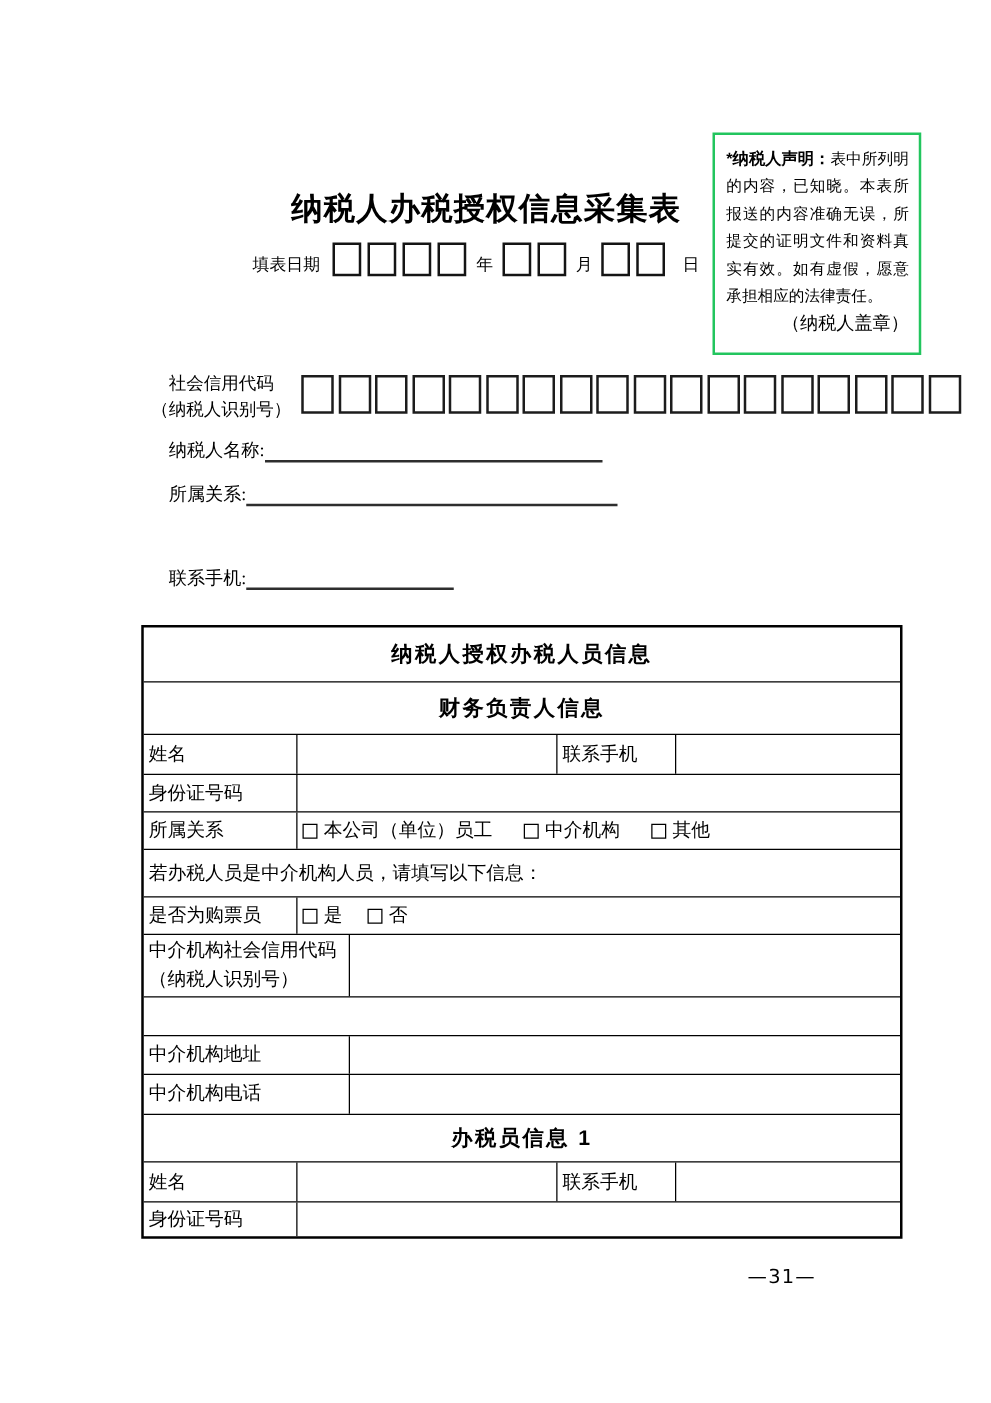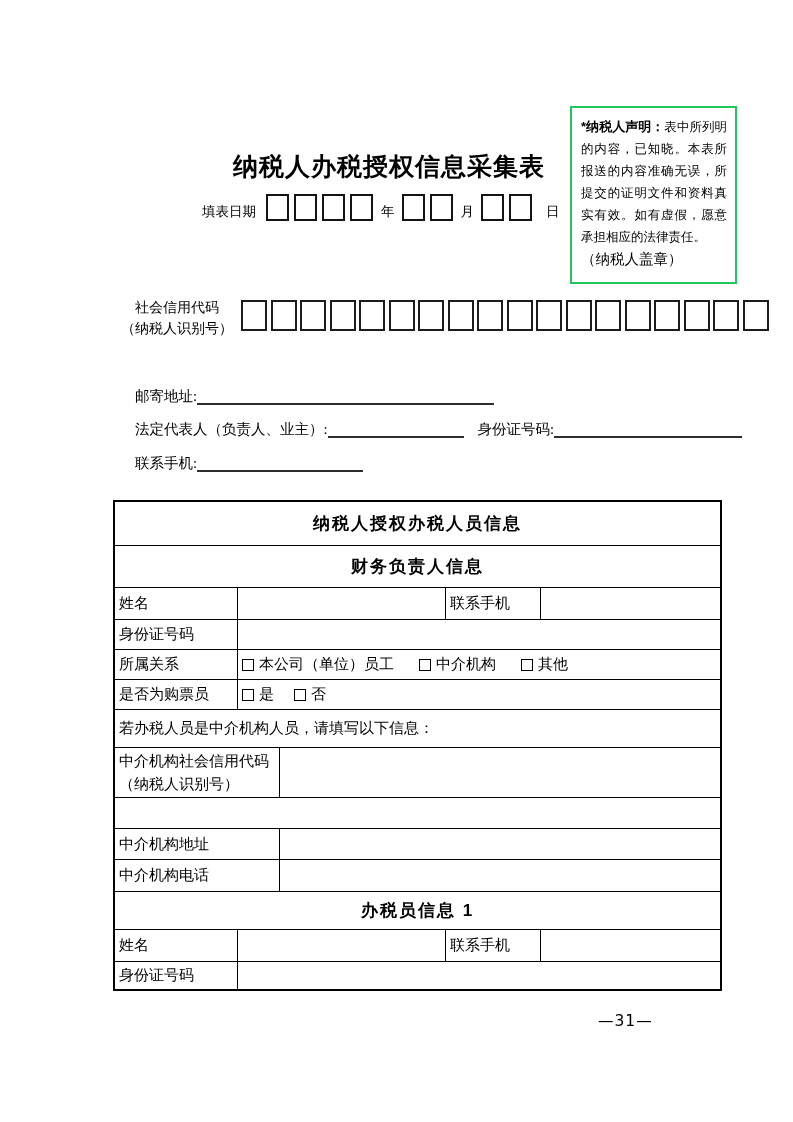--- a/index.html
+++ b/index.html
@@ -29,21 +29,21 @@
   .dsuf { margin:0 7px 0 3px; }
   .dsuf-day { margin-left:9px; }
 
   
   .decl {
     position:absolute; left:570px; top:106px; width:167px; height:178px;
     border:2px solid #22c55e; padding:8px 8px 0 9px;
     font-size:12.5px; line-height:22px; text-align:justify;
   }
   .decl-lead { font-size:13px; }
-  .decl-stamp { text-align:left; font-size:14.5px; line-height:21px; margin-top:1px; }
+  .decl-stamp { text-align:right; font-size:14.5px; line-height:21px; margin-top:1px; }
 
   
   .credit-label {
     position:absolute; left:116px; top:297px; width:122px;
     font-size:14px; line-height:21px; text-align:center;
   }
   .credit-boxes { position:absolute; left:241px; top:300px; display:flex; gap:3.5px; }
   .cbox { width:26px; height:31px; border:2px solid #1c1c1c; background:#fff; flex:none; }
 
   .fline {
@@ -139,33 +139,30 @@
     <span class="cbox"></span>
     <span class="cbox"></span>
     <span class="cbox"></span>
     <span class="cbox"></span>
     <span class="cbox"></span>
     <span class="cbox"></span>
     <span class="cbox"></span>
     <span class="cbox"></span>
   </div>
 
+  <div class="fline" style="top:350px;">
+    <span class="lbl">纳税人名称:</span>
+    <span class="ul" style="width:270px;"></span>
+  </div>
 
   <div class="fline" style="top:385px;">
-    <span class="lbl">邮寄地址:</span>
+    <span class="lbl">所属关系:</span>
     <span class="ul" style="width:297px;"></span>
   </div>
 
-  <div class="fline" style="top:418px;">
-    <span class="lbl">法定代表人（负责人、业主）:</span>
-    <span class="ul" style="width:136px;"></span>
-    <span class="gap14"></span>
-    <span class="lbl">身份证号码:</span>
-    <span class="ul" style="width:188px;"></span>
-  </div>
 
   <div class="fline" style="top:452px;">
     <span class="lbl">联系手机:</span>
     <span class="ul" style="width:166px;"></span>
   </div>
 
   <div class="aux-table">
 
     <div class="trow h43">
       <div class="tc tsec hei">纳税人授权办税人员信息</div>
@@ -198,38 +195,38 @@
           <span class="ck"></span>
           <span>中介机构</span>
         </span>
         <span class="opt">
           <span class="ck"></span>
           <span>其他</span>
         </span>
       </div>
     </div>
 
+    <div class="trow h38">
+      <div class="tc note-cell">若办税人员是中介机构人员，请填写以下信息：</div>
+    </div>
+
     <div class="trow h30">
       <div class="tc w-label">是否为购票员</div>
       <div class="tc tc-fill">
         <span class="opt opt-tight">
           <span class="ck"></span>
           <span>是</span>
         </span>
         <span class="opt">
           <span class="ck"></span>
           <span>否</span>
         </span>
       </div>
     </div>
 
-    <div class="trow h38">
-      <div class="tc note-cell">若办税人员是中介机构人员，请填写以下信息：</div>
-    </div>
-
     <div class="trow h50">
       <div class="tc w-agency">中介机构社会信用代码（纳税人识别号）</div>
       <div class="tc tc-fill"></div>
     </div>
 
     <div class="trow h31">
       <div class="tc tc-fill"></div>
     </div>
 
     <div class="trow h31">

